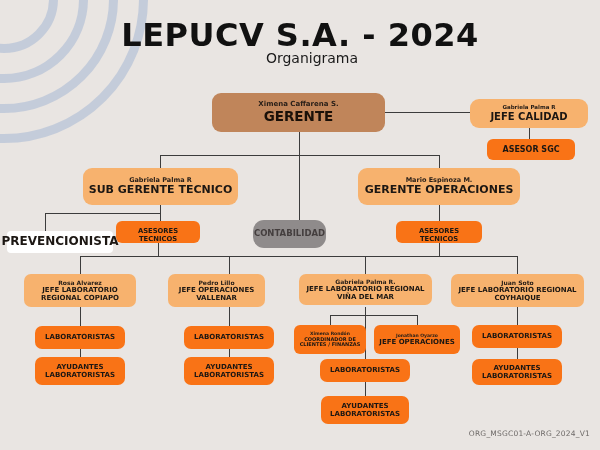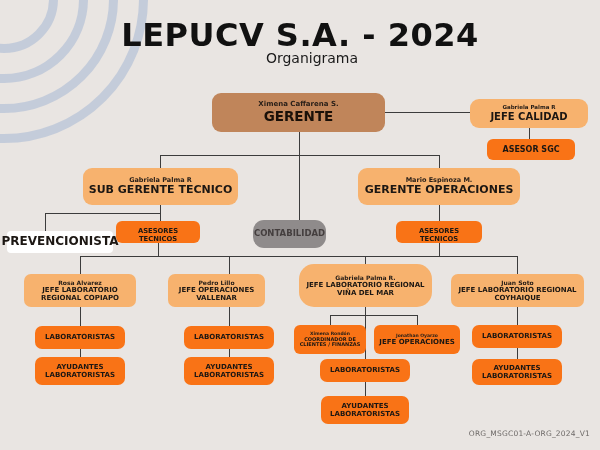--- a/index.html
+++ b/index.html
@@ -66,21 +66,21 @@
   .pos-asesores-izq .role, .pos-asesores-der .role{font-size:6.8px;margin-top:8px;}
   .pos-contabilidad{left:253px; top:220px; width:73px; height:28px;border-radius:11px;}
   .pos-contabilidad .role{font-size:8.5px; color:#443e3e;}
   .pos-asesores-der{left:396px; top:221px; width:86px; height:22px; border-radius:6px;}
 
   .lvl4{border-radius:7px;}
   .lvl4 .person{font-size:6px;}
   .lvl4 .role{font-size:7px;}
   .pos-copiapo{left:24px; top:274px; width:112px; height:33px;}
   .pos-vallenar{left:168px; top:274px; width:97px; height:33px;}
-  .pos-vina{left:299px; top:264px; width:133px; height:43px;border-radius:15px;}
+  .pos-vina{left:299px; top:274px; width:133px; height:31px;}
   .pos-coyhaique{left:451px; top:274px; width:133px; height:33px;}
 
   .lvl5{border-radius:7px;}
   .lvl5 .role{font-size:7px;}
   .pos-lab-copiapo{left:35px; top:326px; width:90px; height:23px;}
   .pos-ayu-copiapo{left:35px; top:357px; width:90px; height:28px;}
   .pos-lab-vallenar{left:184px; top:326px; width:90px; height:23px;}
   .pos-ayu-vallenar{left:184px; top:357px; width:90px; height:28px;}
   .pos-coordinador{left:294px; top:325px; width:72px; height:29px; border-radius:6px;}
   .pos-coordinador .person{font-size:4.5px;}

